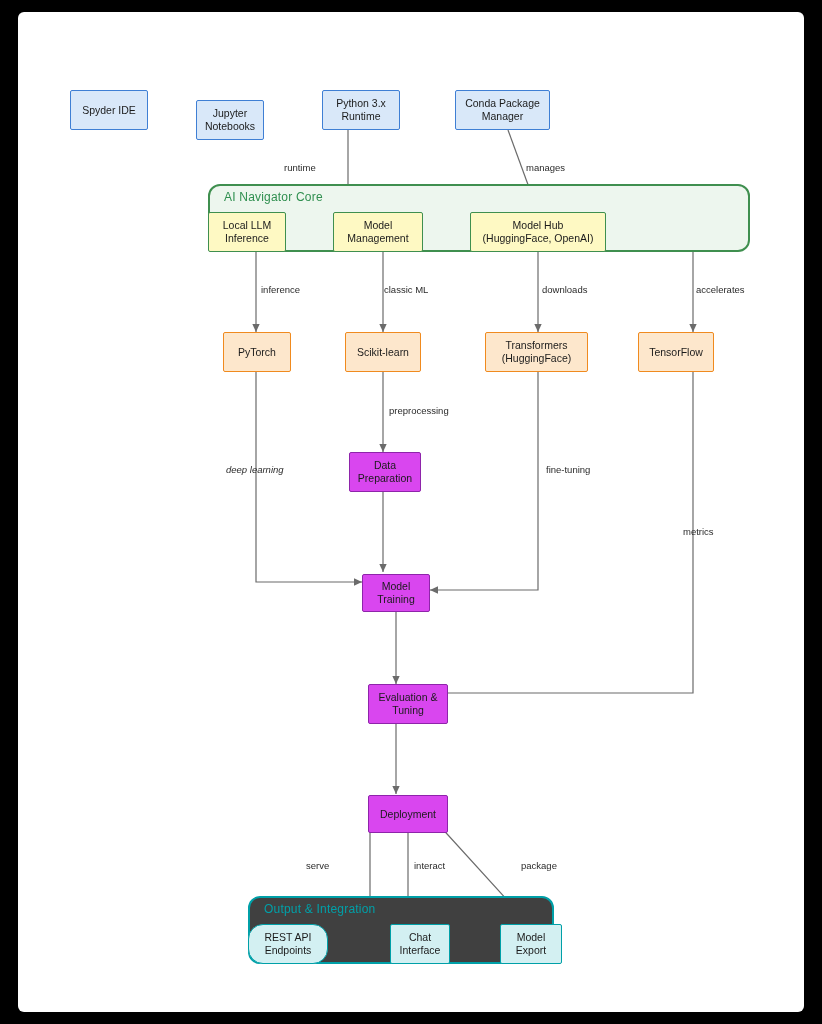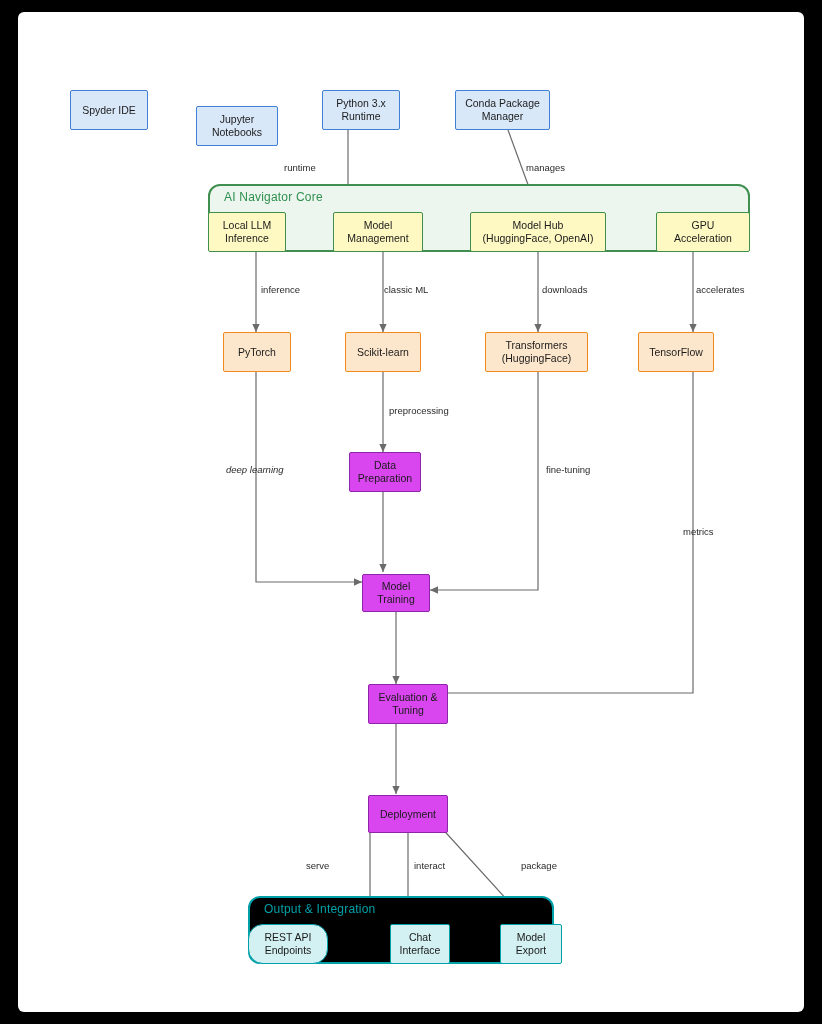--- a/index.html
+++ b/index.html
@@ -76,21 +76,21 @@
   .nd-core { border-color: #3f8f4f; background: #fef9c3; }
 
   .lay-libs { border-color: #f08a1e; background: #fdf1e2; }
   .lay-libs .layer-title { color: #ef8a1e; }
   .nd-libs { border-color: #f08a1e; background: #fde7cc; }
 
   .lay-dev { border-color: #8e24aa; background: #faf4fc; }
   .lay-dev .layer-title { color: #8e24aa; }
   .nd-dev { border-color: #8e24aa; background: #d946ef; }
 
-  .lay-out { border-color: #00a0a8; background: #000000; }
+  .lay-out { border-color: #00a0a8; background: #404040; }
   .lay-out .layer-title { color: #00a0a8; }
   .nd-out { border-color: #00a0a8; background: #d3f0f2; }
 </style>
 </head>
 <body>
 
 <div id="canvas">
 
   <svg class="wires">
     <defs>
@@ -136,38 +136,36 @@
 
       <path d="M 372,924 L 320,924"></path>
       <path d="M 320,940 L 372,940"></path>
 
       <path d="M 432,932 L 482,932"></path>
       <path d="M 482,944 L 432,944"></path>
     </g>
   </svg>
 
   <div class="node nd-anaconda" style="left:52px; top:78px; width:78px; height:40px; white-space:pre-line;">Spyder IDE</div>
-  <div class="node nd-anaconda" style="left:178px; top:94px; width:82px; height:40px; white-space:pre-line;">Jupyter
+  <div class="node nd-anaconda" style="left:178px; top:88px; width:68px; height:40px; white-space:pre-line;">Jupyter
 Notebooks</div>
   <div class="node nd-anaconda" style="left:304px; top:78px; width:78px; height:40px; white-space:pre-line;">Python 3.x
 Runtime</div>
   <div class="node nd-anaconda" style="left:437px; top:78px; width:95px; height:40px; white-space:pre-line;">Conda Package
 Manager</div>
 
   <div class="layer lay-core" style="left:190px; top:172px; width:542px; height:68px;padding-left:36px;">
     <span class="layer-title">AI Navigator Core</span>
   </div>
   <div class="node nd-core" style="left:190px; top:200px; width:78px; height:40px; white-space:pre-line;">Local LLM
 Inference</div>
   <div class="node nd-core" style="left:315px; top:200px; width:90px; height:40px; white-space:pre-line;">Model
 Management</div>
   <div class="node nd-core" style="left:452px; top:200px; width:136px; height:40px; white-space:pre-line;">Model Hub
 (HuggingFace, OpenAI)</div>
-  <div class="node nd-core" style="left:638px; top:200px; width:94px; height:40px; white-space:pre-line;">GPU
-Acceleration</div>
 
   <div class="node nd-libs" style="left:205px; top:320px; width:68px; height:40px; white-space:pre-line;">PyTorch</div>
   <div class="node nd-libs" style="left:327px; top:320px; width:76px; height:40px; white-space:pre-line;">Scikit-learn</div>
   <div class="node nd-libs" style="left:467px; top:320px; width:103px; height:40px; white-space:pre-line;">Transformers
 (HuggingFace)</div>
   <div class="node nd-libs" style="left:620px; top:320px; width:76px; height:40px; white-space:pre-line;">TensorFlow</div>
 
   <div class="node nd-dev" style="left:331px; top:440px; width:72px; height:40px; white-space:pre-line;">Data
 Preparation</div>
   <div class="node nd-dev" style="left:344px; top:562px; width:68px; height:38px; white-space:pre-line;">Model

